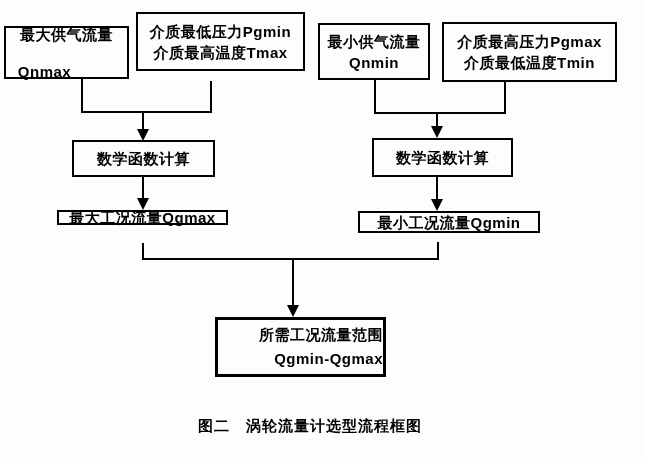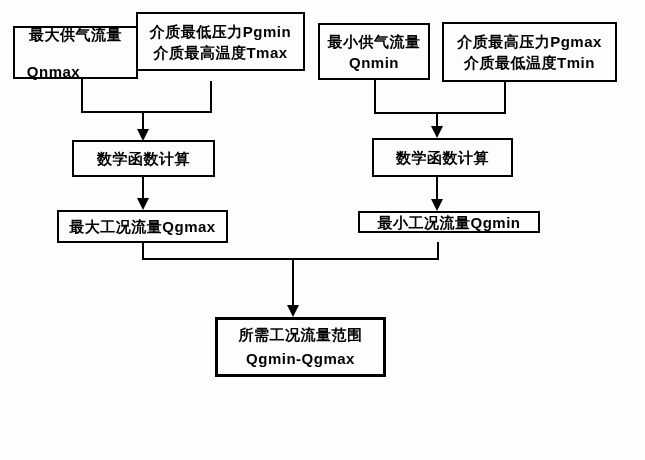--- a/index.html
+++ b/index.html
@@ -33,29 +33,29 @@
     justify-content: center;
     text-align: center;
     line-height: 21px;
     letter-spacing: 0.5px;
     white-space: nowrap;
   }
   .node .line { display: block; }
   .node .shift-left { margin-right: 44px; }
 
   
-  .n-qnmax      { left:   13px; top:  26px; width: 125px; height: 53px; gap: 16px; }
+  .n-qnmax      { left:   4px; top:  26px; width: 125px; height: 53px; gap: 16px; }
   .n-pgmin-tmax { left: 136px; top:  12px; width: 169px; height: 59px; }
   .n-qnmin      { left: 318px; top:  23px; width: 112px; height: 57px; }
   .n-pgmax-tmin { left: 442px; top:  22px; width: 175px; height: 60px; }
   .n-calc-left  { left:  72px; top: 140px; width: 143px; height: 37px; }
   .n-calc-right { left: 372px; top: 138px; width: 141px; height: 39px; }
-  .n-qgmax      { left:  57px; top: 210px; width: 171px; height: 33px; }
+  .n-qgmax      { left:  57px; top: 210px; width: 171px; height: 15px; }
   .n-qgmin      { left: 358px; top: 211px; width: 182px; height: 22px; }
-  .n-result     { left: 215px; top: 317px; width: 171px; height: 60px; border-width: 3px; line-height: 24px; }
+  .n-result     { left: 215px; top: 317px; width: 171px; height: 60px; border-width: 3px; line-height: 24px; align-items: flex-end; }
 
   .caption {
     position: absolute;
     left: 0px; top: 417px;
     width: 620px;
     text-align: center;
     font-weight: bold;
     font-size: 15px;
     color: #000000;
     letter-spacing: 1px;
@@ -127,14 +127,15 @@
 
   <div class="node n-qgmin">
     <span class="line">最小工况流量Qgmin</span>
   </div>
 
   <div class="node n-result">
     <span class="line">所需工况流量范围</span>
     <span class="line">Qgmin-Qgmax</span>
   </div>
 
+  <div class="caption">图二　涡轮流量计选型流程框图</div>
 
 </div>
 
 </body></html>

